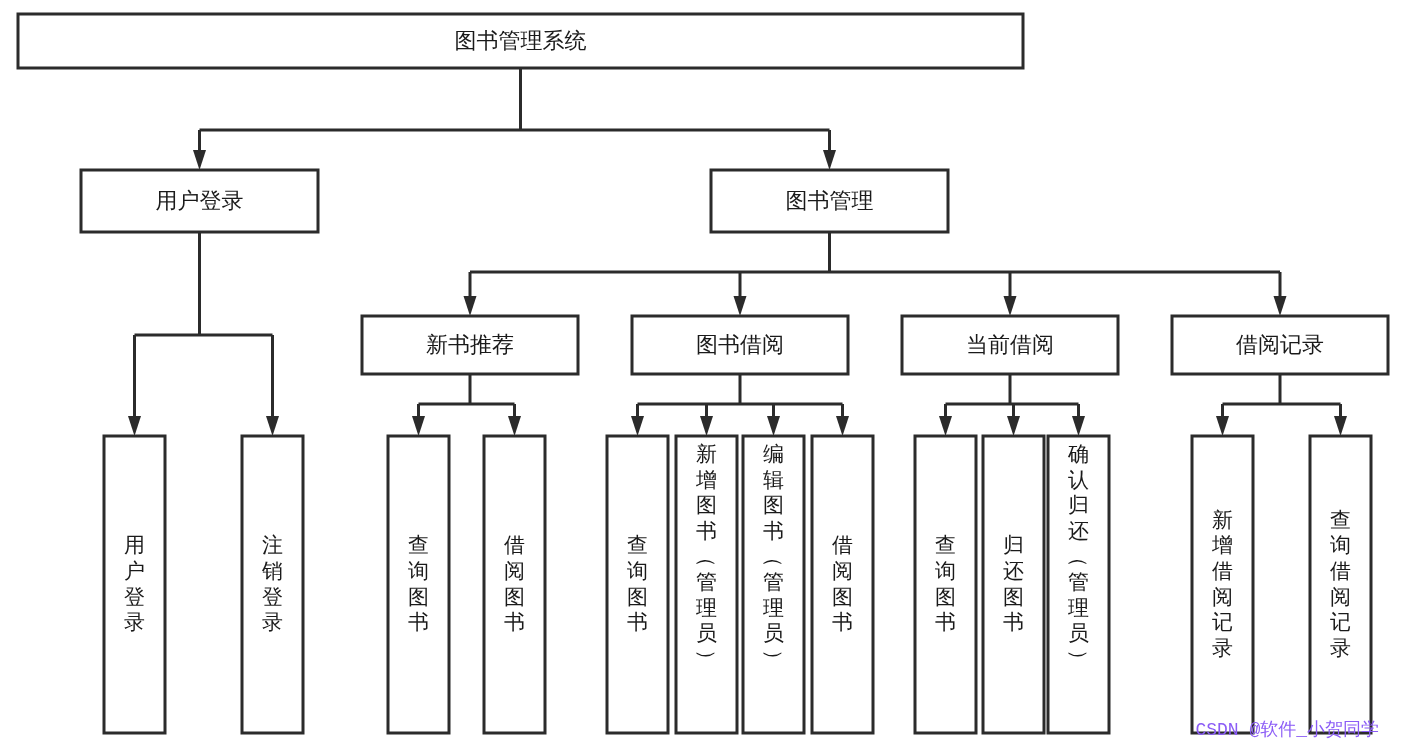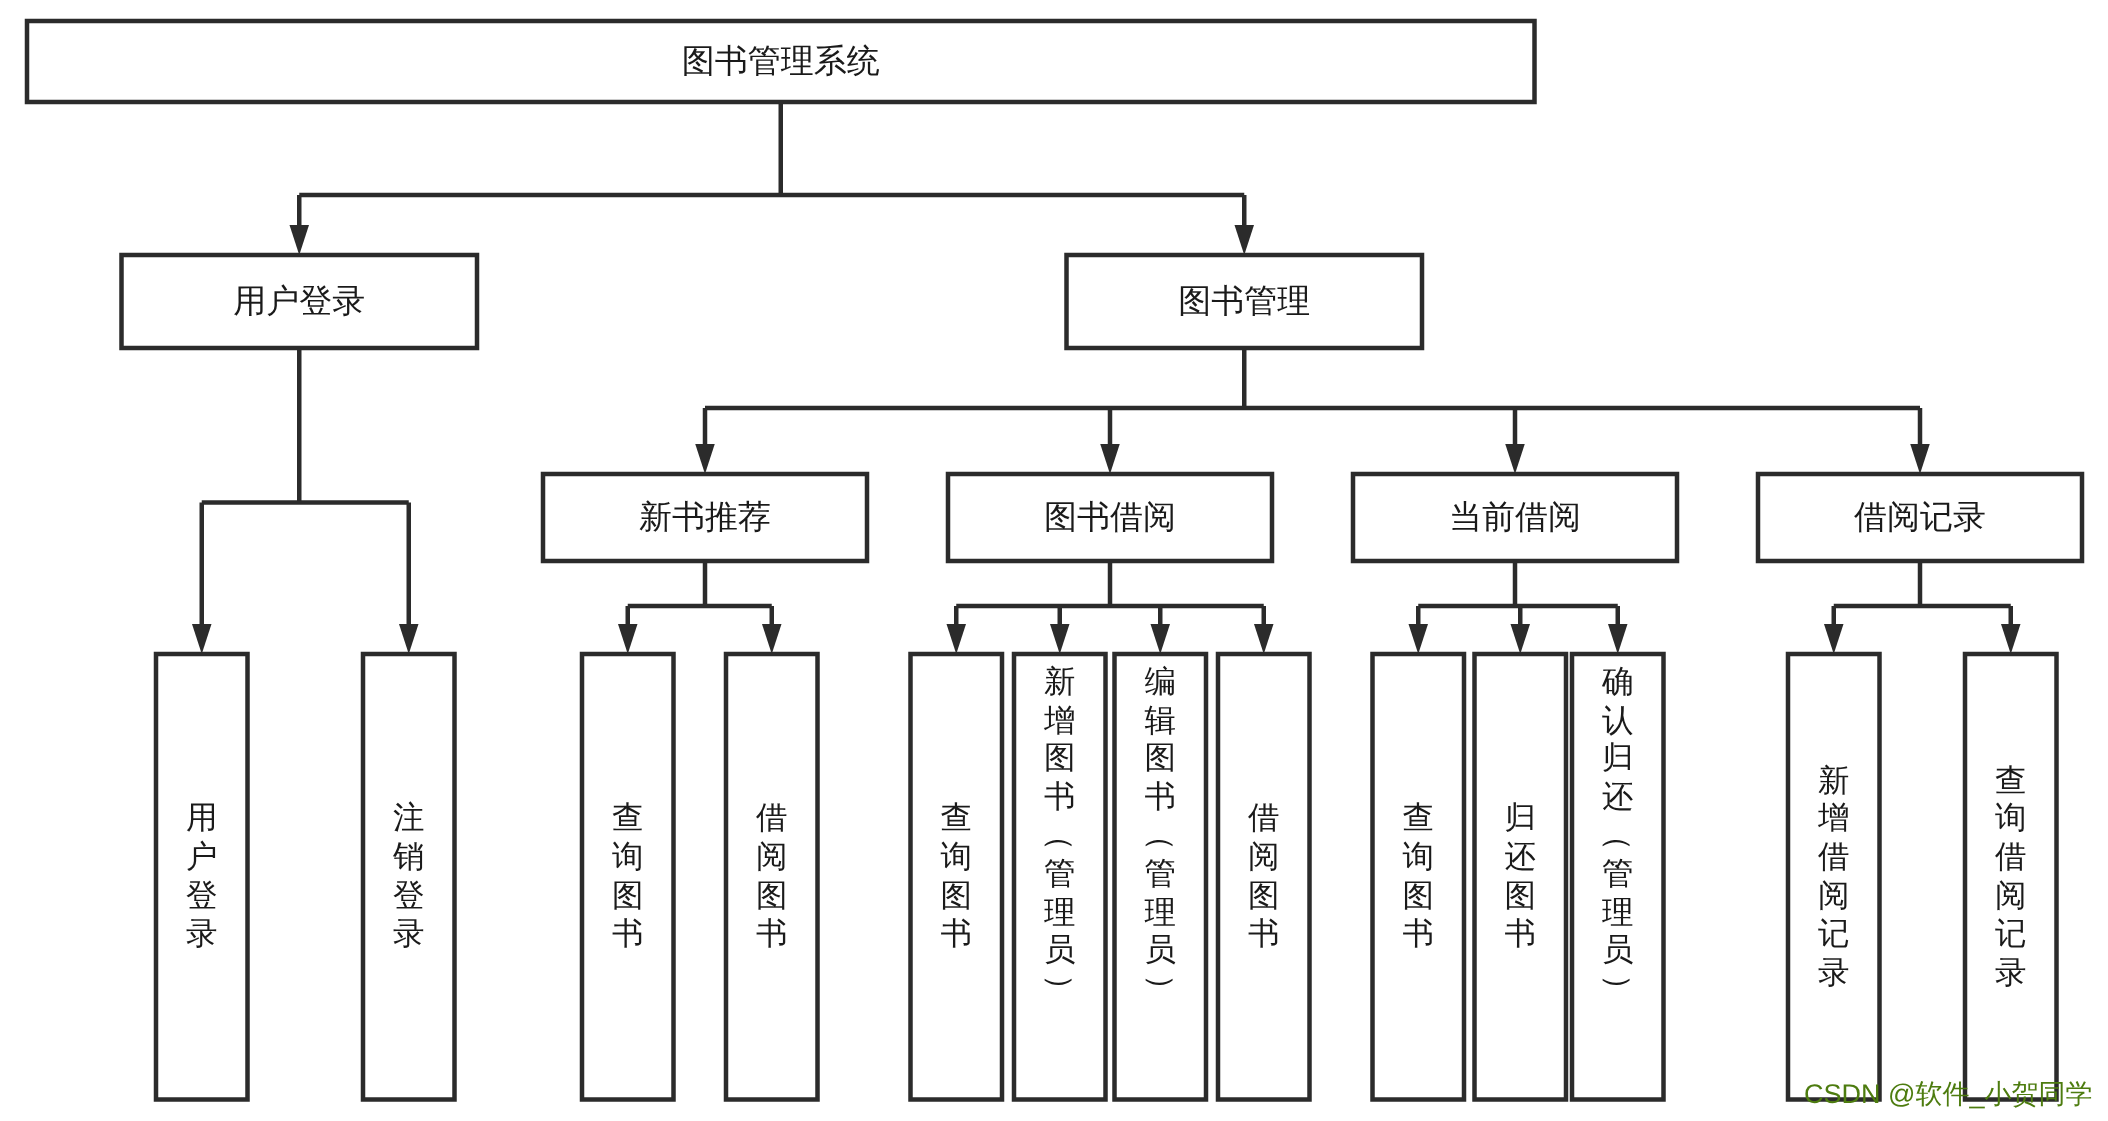--- a/index.html
+++ b/index.html
@@ -69,25 +69,25 @@
   }
   .vlabel span.vchar {
     display: block;
   }
   .vlabel span.vchar.rot {
     display: block;
     transform: rotate(90deg);
   }
   .watermark {
     position: absolute;
-    right: 10px;
+    right: 26px;
     bottom: 6px;
-    font-family: Liberation Sans, sans-serif;
+    font-family: Liberation Mono, monospace;
     font-size: 18px;
-    color: #4d7c0f;
+    color: #8b5cf6;
     white-space: nowrap;
     pointer-events: none;
   }
 </style>
 </head>
 <body>
 
 <div id="diagram-root">
   <svg id="flow-svg" viewBox="0 0 1405 747">
     <g id="edges-layer">

